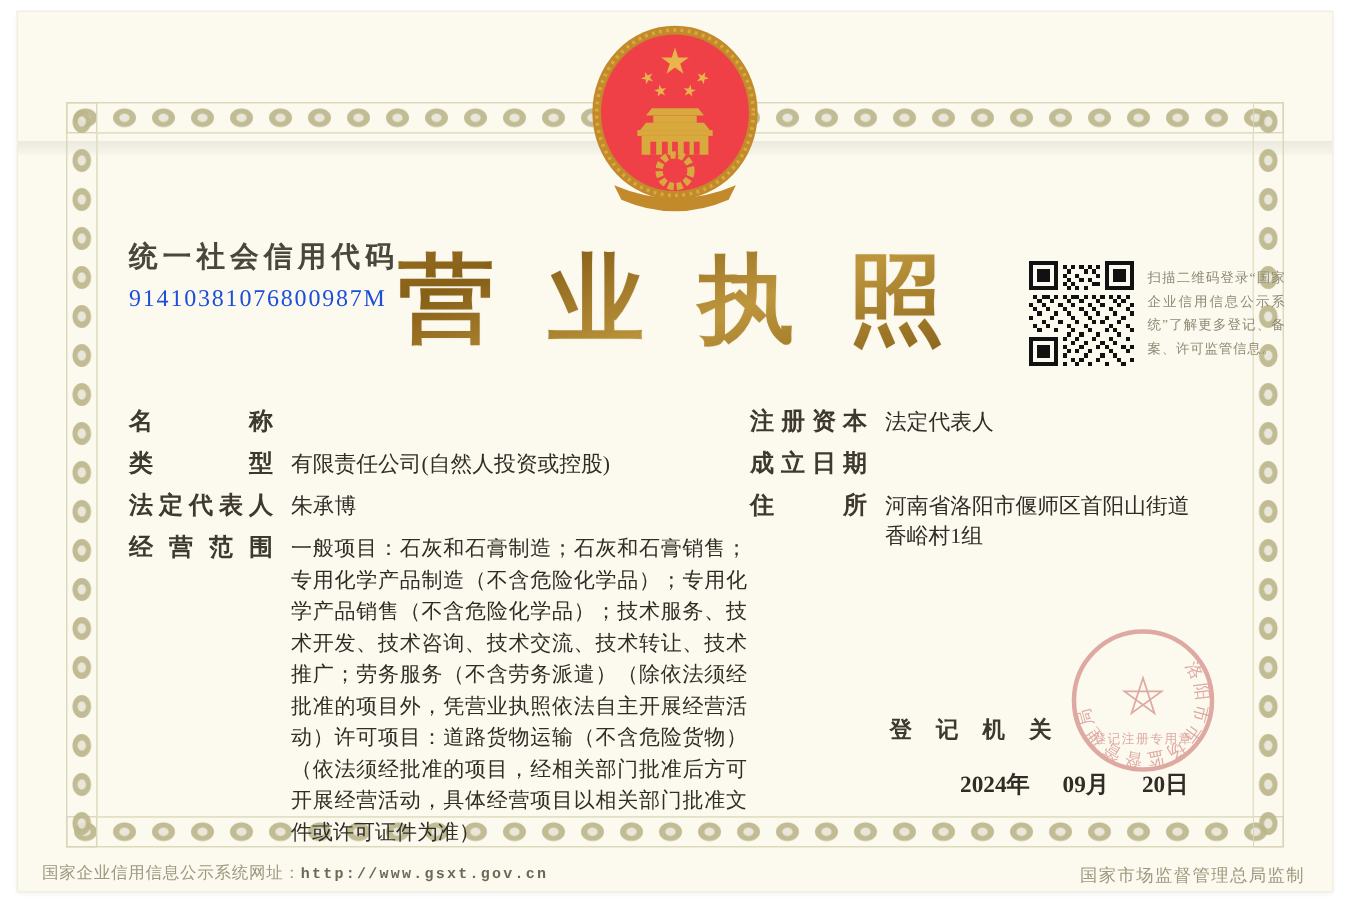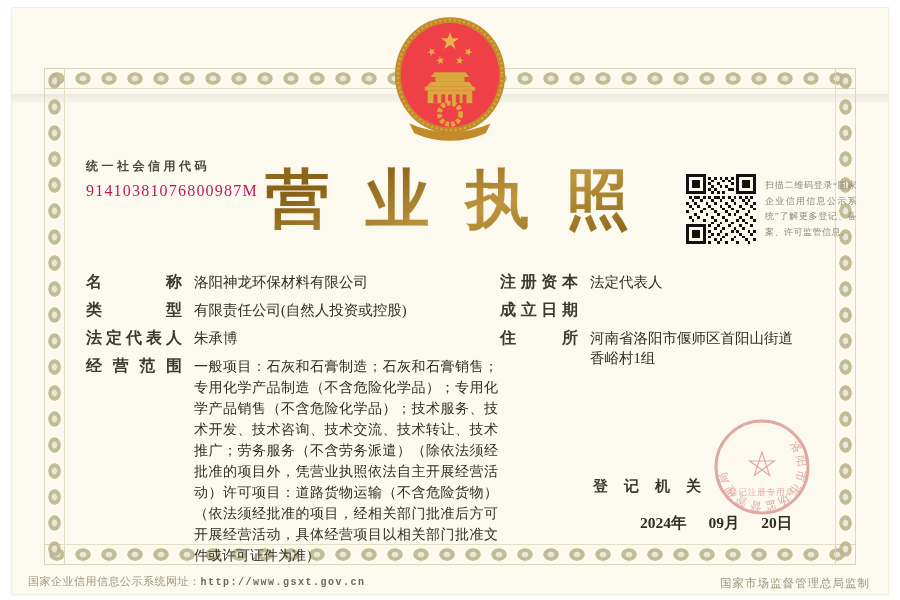--- a/index.html
+++ b/index.html
@@ -37,22 +37,22 @@
       radial-gradient(closest-side, #bcb68c 56%, rgba(188,182,140,0) 62%);
     background-size:21px 26px;background-repeat:repeat-y;
     box-shadow:0 0 0 1px #d9d5b8 inset;
   }
   .f-left{left:0;} .f-right{right:0;}
   .frame::after{content:"";position:absolute;inset:20px;border:1px solid #e4e0c6;}
   
   .emblem{position:absolute;left:392px;top:10px;width:116px;height:138px;z-index:5;}
   
   .credit{position:absolute;left:86px;top:158px;z-index:6;color:#454136;}
-  .credit .lbl{font-family:"Liberation Sans","DejaVu Sans",sans-serif;font-weight:700;font-size:12px;letter-spacing:3.5px;color:#4a463b;}
-  .credit .code{margin-top:7px;font-size:16px;letter-spacing:1.2px;color:#be185d;}
+  .credit .lbl{font-family:"Liberation Sans","DejaVu Sans",sans-serif;font-weight:700;font-size:19px;letter-spacing:3.5px;color:#4a463b;}
+  .credit .code{margin-top:7px;font-size:16px;letter-spacing:1.2px;color:#1d4ed8;}
   .title{
     position:absolute;left:0;width:900px;top:152px;z-index:4;
     text-align:center;font-weight:900;font-size:64px;line-height:96px;
     letter-spacing:36px;padding-left:31px;box-sizing:border-box;
     background:linear-gradient(160deg,#c79a3a 0%,#8a621a 35%,#caa145 55%,#7c5712 80%,#b98d33 100%);
     -webkit-background-clip:text;background-clip:text;color:transparent;
     text-shadow:0 0 1px rgba(120,90,20,.15);
   }
   
   .qr{position:absolute;left:686px;top:174px;width:70px;height:70px;z-index:6;}
@@ -175,21 +175,20 @@
       M8 22h1v1H8z M13 22h1v1h-1z M17 22h1v1h-1z M20 22h1v1h-1z
       M10 23h1v1h-1z M12 23h1v1h-1z M16 23h1v1h-1z M21 23h1v1h-1z M24 23h1v1h-1z
       M8 24h1v1H8z M11 24h1v1h-1z M14 24h1v1h-1z M18 24h1v1h-1z M22 24h1v1h-1z"></path>
   </svg>
 </div>
 <div class="qr-caption">扫描二维码登录“国家企业信用信息公示系统”了解更多登记、备案、许可监管信息。</div>
 
 <div class="col col-left">
   <div class="row">
     <span class="lbl">名称</span>
-    <span class="val">洛阳神龙环保材料有限公司</span>
   </div>
   <div class="row">
     <span class="lbl">类型</span>
     <span class="val">有限责任公司(自然人投资或控股)</span>
   </div>
   <div class="row">
     <span class="lbl">法定代表人</span>
     <span class="val">朱承博</span>
   </div>
   <div class="row row-scope">

